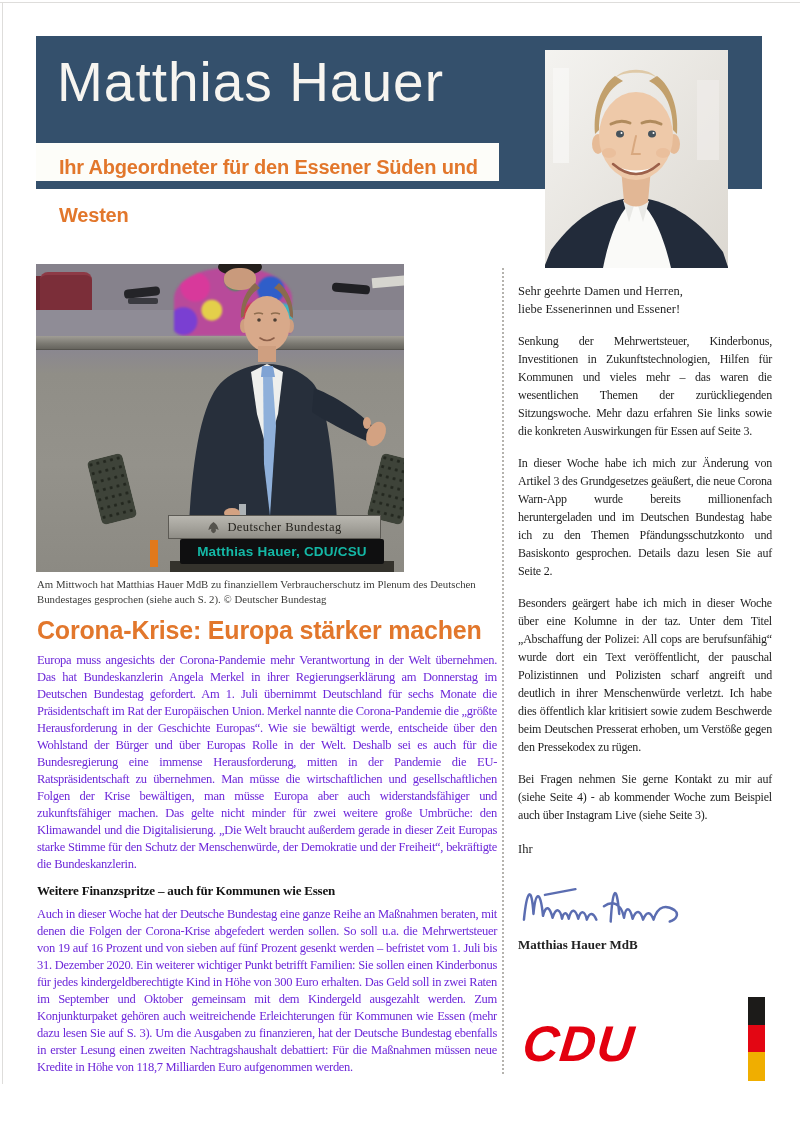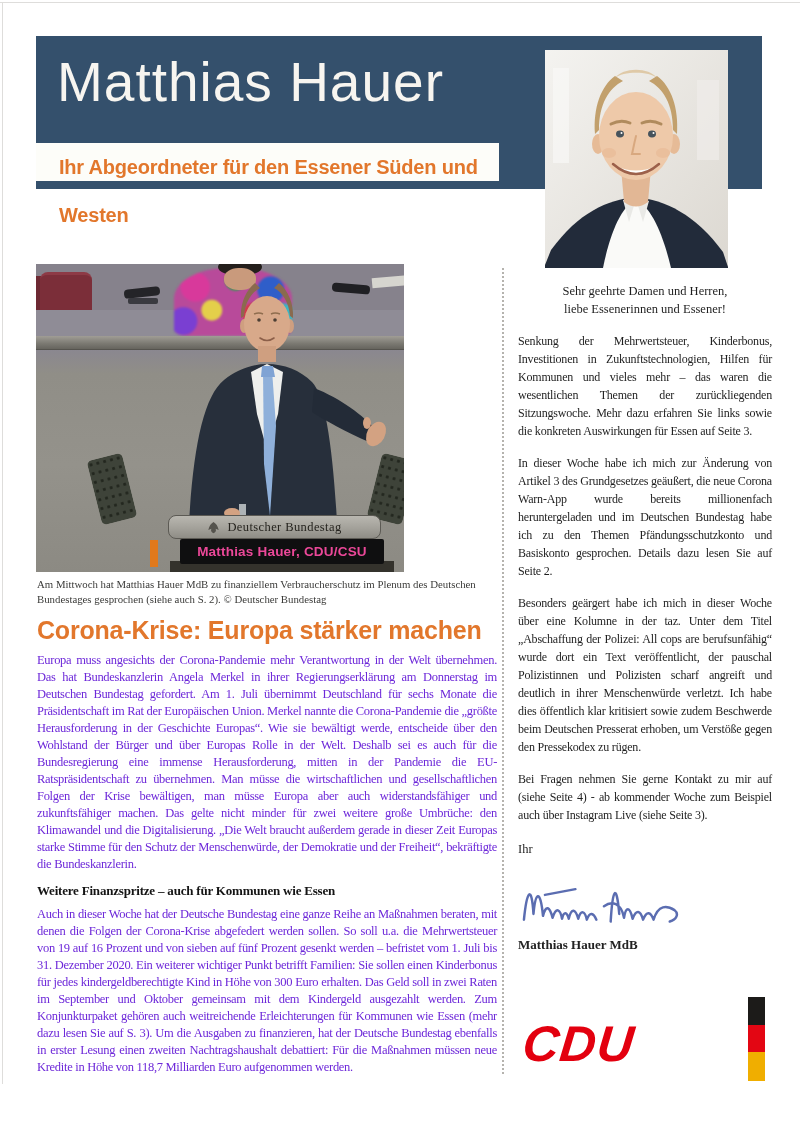--- a/index.html
+++ b/index.html
@@ -66,47 +66,47 @@
   .p-ledge{position:absolute;left:0;top:72px;width:460px;height:13px;
            background:linear-gradient(180deg,#a09d95 0,#7a7871 60%,#66645e 100%);
            border-bottom:1px solid #55534e;z-index:2;}
   .p-speaker{position:absolute;left:0;top:0;z-index:3;}
   .p-rail{position:absolute;width:36px;height:66px;background:#3e4339;border-radius:5px;z-index:4;
      background-image:radial-gradient(circle,#23271f 1.3px,transparent 1.7px);background-size:7px 9px;}
   .p-rail-l{left:58px;top:192px;transform:rotate(-14deg);}
   .p-rail-r{left:338px;top:192px;transform:rotate(14deg);}
   .p-plate{position:absolute;left:132px;top:251px;width:211px;height:22px;z-index:5;
            background:linear-gradient(180deg,#b9b7b0 0,#a3a19a 55%,#8f8d86 100%);
-           border:1px solid #5c5a54;border-radius:8px;display:flex;align-items:center;
+           border:1px solid #5c5a54;border-radius:0;display:flex;align-items:center;
            justify-content:center;gap:7px;}
   .p-plate-txt{font-family:"Liberation Serif",serif;font-size:12.5px;color:#26241f;letter-spacing:.4px;}
   .p-orange{position:absolute;left:114px;top:276px;width:8px;height:27px;background:#e0791c;z-index:5;}
   .p-namebar{position:absolute;left:144px;top:275px;width:204px;height:25px;background:#0f0f10;
              border-radius:2px;z-index:5;text-align:center;font-family:"Liberation Sans",sans-serif;
-             font-weight:700;font-size:13.5px;line-height:25px;color:#ec4899;letter-spacing:.2px;}
+             font-weight:700;font-size:13.5px;line-height:25px;color:#14b8a6;letter-spacing:.2px;}
   .p-base{position:absolute;left:134px;top:297px;width:224px;height:11px;background:#34322c;z-index:4;}
 
   
   .col-left{position:absolute;left:37px;top:577px;width:460px;}
   .caption{margin:0;font-size:10.8px;line-height:14.5px;color:#3a3a38;}
   .headline{margin:9px 0 0 0;font-family:"Liberation Sans",sans-serif;font-weight:700;
             font-size:25px;line-height:30px;color:#e2772c;letter-spacing:-0.2px;}
   .body-p{margin:7px 0 0 0;font-size:12.5px;line-height:17px;text-align:justify;
           letter-spacing:-0.3px;color:#6d28d9;hyphens:auto;}
   .subhead{margin:9px 0 0 0;font-size:13px;line-height:17px;font-weight:700;
            letter-spacing:-0.2px;color:#141414;}
 
   
   .sep{position:absolute;left:502px;top:268px;height:806px;width:0;border-left:2px dotted #b5b3ae;}
 
   
   .col-right{position:absolute;left:518px;top:282px;width:254px;}
   .rc-p{margin:14px 0 0 0;font-size:12px;line-height:18px;text-align:justify;
         letter-spacing:-0.2px;color:#1e1e1e;hyphens:auto;}
-  .rc-greet{margin:0;font-size:12.5px;line-height:18px;color:#1e1e1e;text-align:center;}
+  .rc-greet{margin:0;font-size:12.5px;line-height:18px;color:#1e1e1e;}
   .rc-closing{margin:16px 0 0 0;font-size:12.5px;line-height:18px;}
   .sig{display:block;margin:14px 0 0 0;}
   .sig-name{margin:4px 0 0 0;font-size:13px;font-weight:700;color:#222222;}
 
   
   .cdu{position:absolute;left:523px;top:1020px;font-family:"Liberation Sans",sans-serif;
        font-style:italic;font-weight:900;font-size:50px;line-height:48px;color:#e3000f;
        letter-spacing:1px;transform:skewX(-6deg);}
   .flag{position:absolute;left:748px;top:997px;width:17px;height:84px;display:flex;flex-direction:column;}
   .flag .fb{height:28px;background:#1c1b19;}

